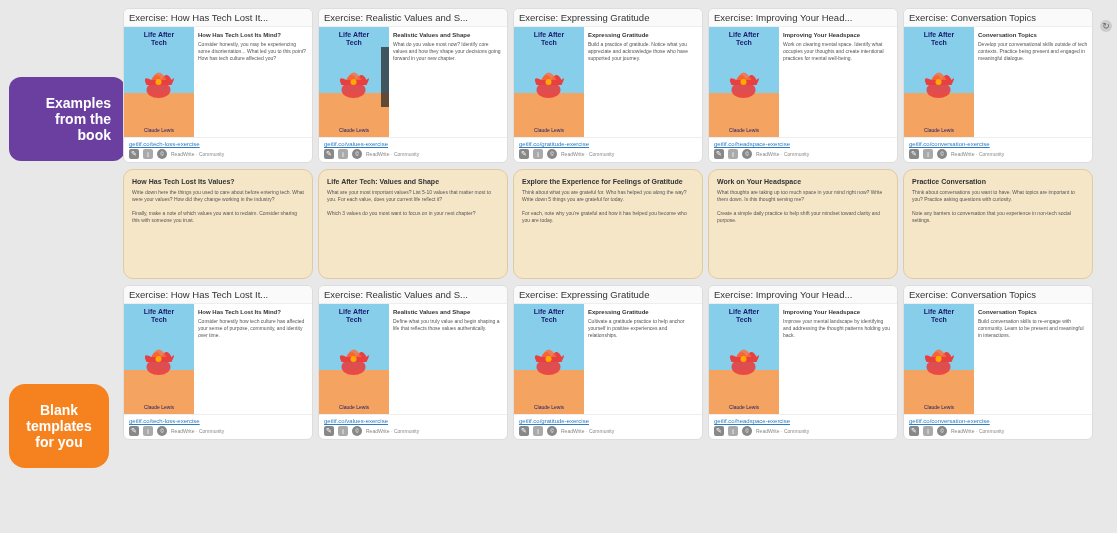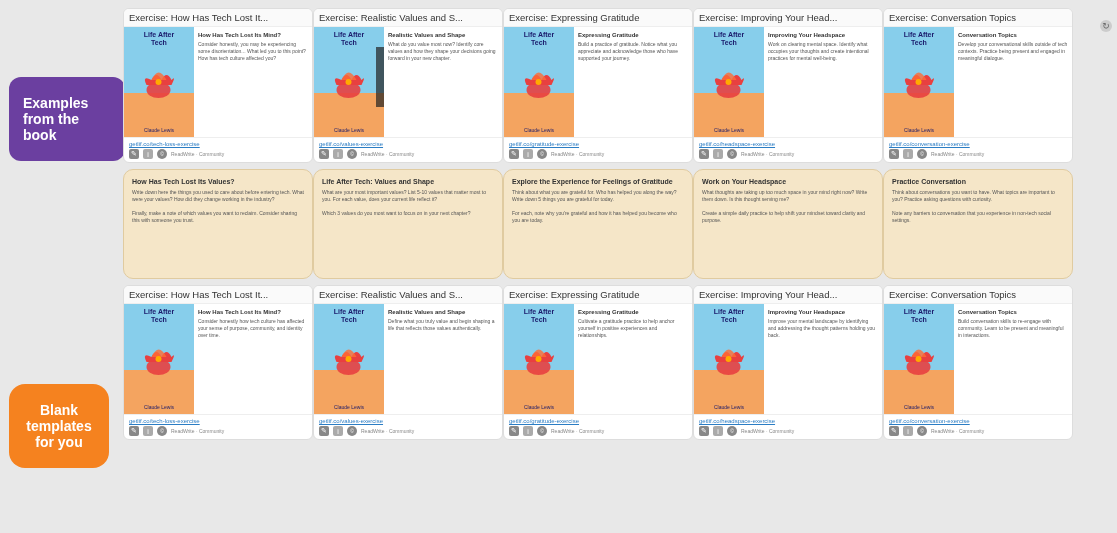--- a/index.html
+++ b/index.html
@@ -30,21 +30,21 @@
       flex-shrink: 0;
       position: relative;
       background: #e8e8e8;
     }
 
     .sidebar-label-examples {
       background: #6b3fa0;
       color: white;
       font-weight: bold;
       font-size: 14px;
-      text-align: left;
+      text-align: right;
       border-radius: 12px;
       padding: 18px 14px;
       width: 116px;
       position: absolute;
       top: 77px;
       left: 9px;
     }
 
     .sidebar-label-blank {
       background: #f5821f;
@@ -66,20 +66,21 @@
       overflow-y: hidden;
       display: flex;
       flex-direction: column;
       padding: 5px 5px;
       gap: 0px;
     }
 
     .row {
       display: flex;
       flex-direction: row;
+      gap: 5px;
       align-items: flex-start;
       padding: 3px 0;
     }
 
     .card {
       background: white;
       border-radius: 6px;
       width: 190px;
       flex-shrink: 0;
       overflow: hidden;

